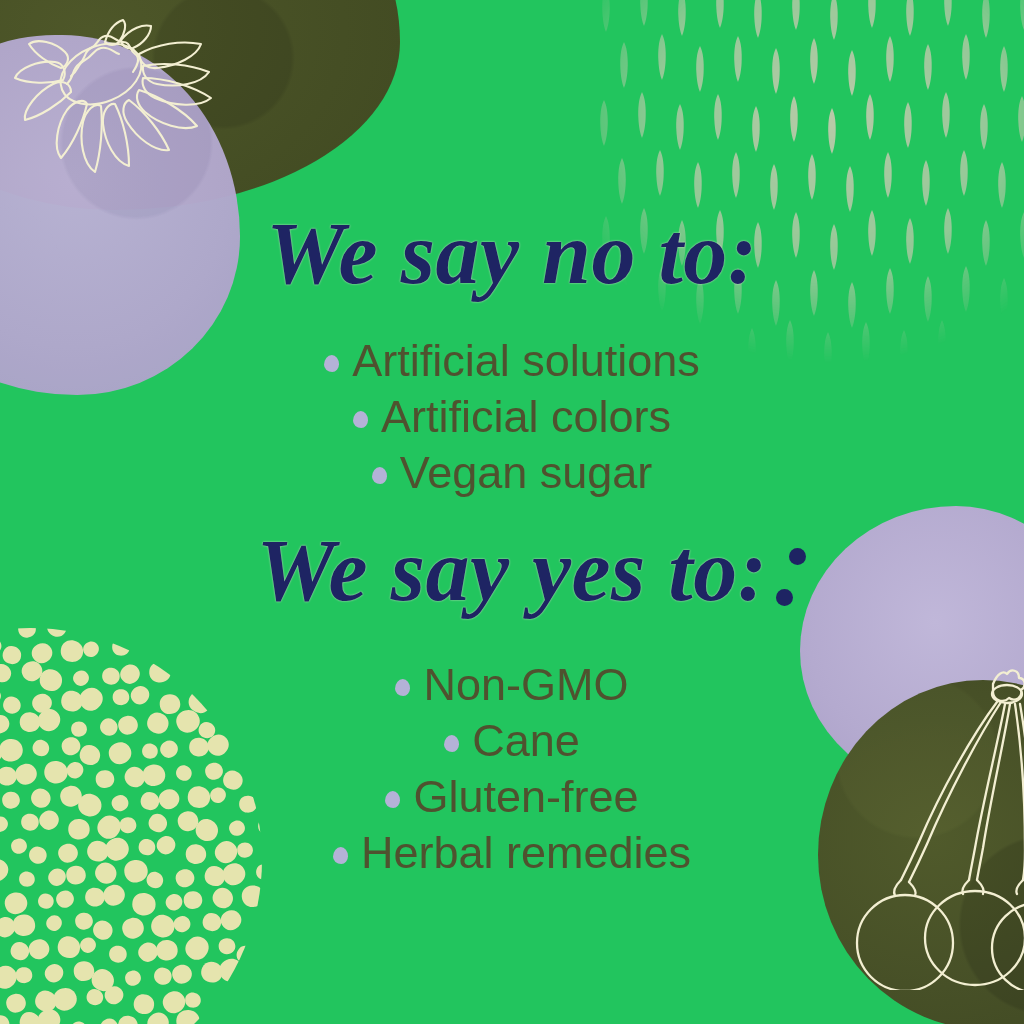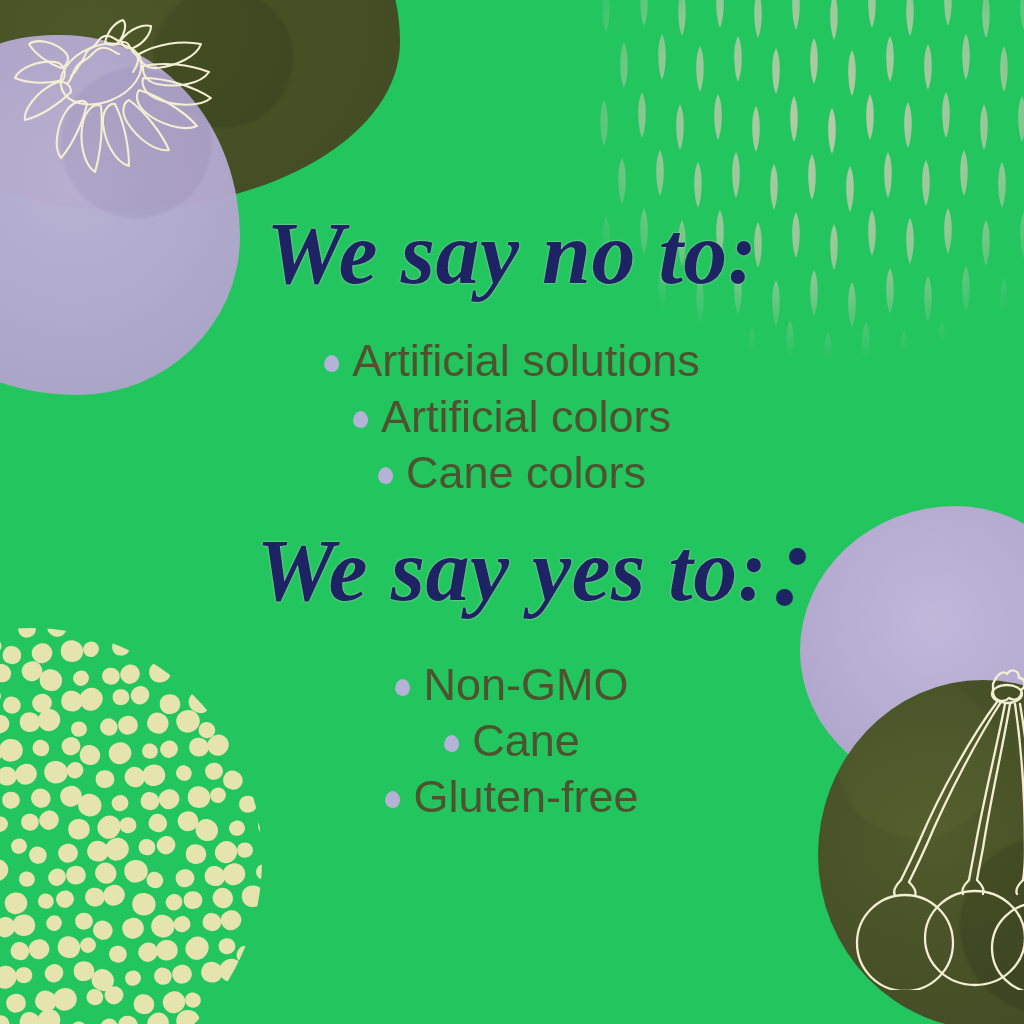--- a/index.html
+++ b/index.html
@@ -620,32 +620,35 @@
     <div class="heading" id="heading-no">We say no to:</div>
 
     <ul class="bullet-list" id="list-no">
       <li class="bullet-item">
         <span class="bullet-dot"></span><span>Artificial solutions</span>
       </li>
       <li class="bullet-item">
         <span class="bullet-dot"></span><span>Artificial colors</span>
       </li>
       <li class="bullet-item">
-        <span class="bullet-dot"></span><span>Cane colors</span>
+        <span class="bullet-dot"></span><span>Vegan sugar</span>
       </li>
     </ul>
 
     <div class="heading" id="heading-yes">We say yes to:</div>
 
     <ul class="bullet-list" id="list-yes">
       <li class="bullet-item">
         <span class="bullet-dot"></span><span>Non-GMO</span>
       </li>
       <li class="bullet-item">
         <span class="bullet-dot"></span><span>Cane</span>
       </li>
       <li class="bullet-item">
         <span class="bullet-dot"></span><span>Gluten-free</span>
       </li>
+      <li class="bullet-item">
+        <span class="bullet-dot"></span><span>Herbal remedies</span>
+      </li>
     </ul>
 
   </div>
 </div>
 
 </body></html>

